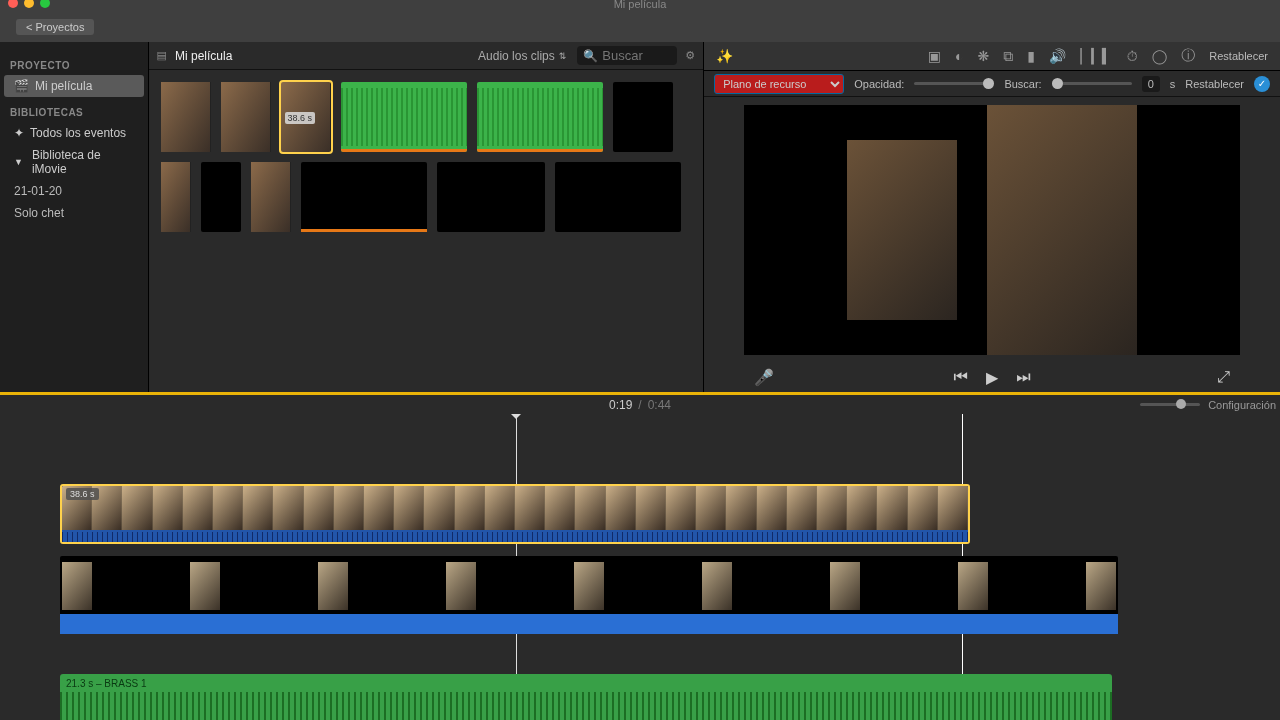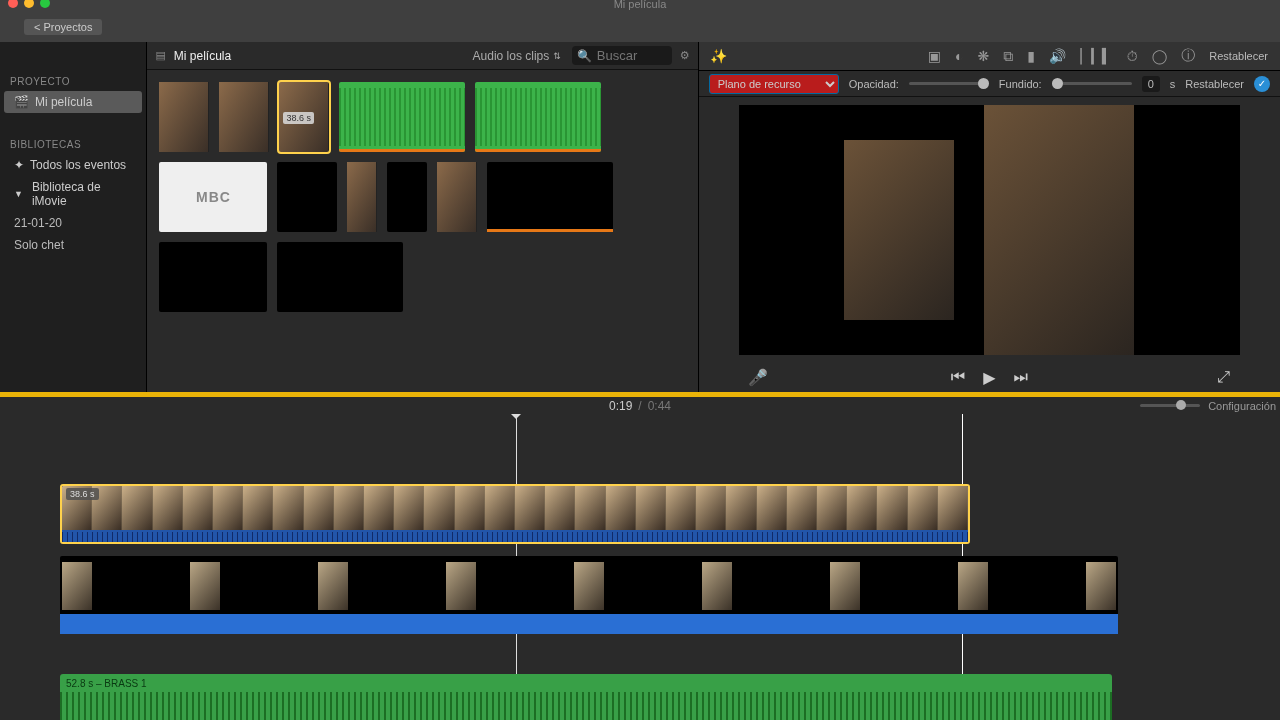--- a/index.html
+++ b/index.html
@@ -1,25 +1,25 @@
 <!DOCTYPE html>
 <html><head>
 <meta charset="utf-8">
 <style>
 *{margin:0;padding:0;box-sizing:border-box;font-family:-apple-system,Helvetica,Arial,sans-serif;-webkit-font-smoothing:antialiased}
 body{width:1280px;height:720px;background:#2a2a2a;color:#ccc;overflow:hidden;font-size:12px}
 .titlebar{height:12px;background:#3f3f3f;display:flex;align-items:flex-start;padding:0 8px;position:relative}
 .traffic{position:absolute;left:8px;top:-2px;display:flex;gap:6px}
 .tlight{width:10px;height:10px;border-radius:50%}
 .titlebar-title{position:absolute;left:50%;transform:translateX(-50%);top:-2px;color:#888;font-size:11px}
-.topbar{height:30px;background:#3f3f3f;display:flex;align-items:center;padding:0 24px;gap:8px}
+.topbar{height:30px;background:#3f3f3f;display:flex;align-items:center;padding:0 16px;gap:8px}
 .topbar .back-btn{background:#555;color:#ccc;border:none;padding:2px 10px;border-radius:3px;font-size:11px}
 .row-main{display:flex;height:350px}
 .sidebar{width:150px;background:#1f1f1f;border-right:1px solid #000;padding:8px 0;font-size:12px}
-.side-head{color:#888;font-size:10px;font-weight:normal;padding:4px 10px;letter-spacing:.5px;margin-top:22px}
+.side-head{color:#888;font-size:10px;font-weight:bold;padding:4px 10px;letter-spacing:.5px;margin-top:6px}
 .side-item{padding:4px 10px 4px 14px;color:#ccc;display:flex;align-items:center;gap:6px}
 .side-item.sel{background:#5a5a5a;border-radius:3px;margin:0 4px;padding-left:10px}
 .side-item.sub{padding-left:14px;color:#bbb}
 .center{width:560px;background:#2a2a2a;display:flex;flex-direction:column}
 .tabbar{height:34px;background:#333;border-bottom:1px solid #000;display:flex;align-items:center;padding-left:20px;gap:18px;font-size:12px}
 .tabbar span{color:#aaa;padding:6px 8px;cursor:pointer}
 .tabbar span.active{color:#fff;border-bottom:2px solid #fff}
 .browse-bar{height:28px;display:flex;align-items:center;padding:0 8px;gap:8px;border-bottom:1px solid #111}
 .browse-bar .proj-name{flex:0 0 auto;color:#eee;font-size:12px}
 .browse-bar .spacer{flex:1}
@@ -47,21 +47,21 @@
 .pv-adjust .slider .knob{position:absolute;right:0;top:-4px;width:11px;height:11px;background:#bbb;border-radius:50%}
 .pv-adjust .val{background:#1a1a1a;padding:2px 6px;border-radius:3px}
 .pv-adjust .check{width:16px;height:16px;border-radius:50%;background:#2a8fd6;color:#fff;font-size:10px;display:flex;align-items:center;justify-content:center}
 .pv-stage{flex:1;background:#000;margin:8px 40px;display:flex;align-items:center;justify-content:center;gap:30px;position:relative}
 .pv-stage .vid{background:linear-gradient(135deg,#6b5238,#2b2520);position:relative}
 .pv-stage .vid.a{width:110px;height:180px}
 .pv-stage .vid.b{width:150px;height:250px}
 .pv-ctrl{height:34px;display:flex;align-items:center;justify-content:center;gap:18px;color:#ccc;font-size:16px;position:relative}
 .pv-ctrl .mic{position:absolute;left:50px}
 .pv-ctrl .fs{position:absolute;right:50px}
-.time-strip{height:22px;background:#2a2a2a;display:flex;align-items:center;justify-content:center;gap:6px;color:#ccc;font-size:12px;position:relative;border-top:5px solid #eab308}
+.time-strip{height:22px;background:#2a2a2a;display:flex;align-items:center;justify-content:center;gap:6px;color:#ccc;font-size:12px;position:relative;border-top:3px solid #eab308}
 .time-strip .dur{color:#777}
 .time-strip .zoom{position:absolute;right:80px;width:60px;height:3px;background:#555;border-radius:2px}
 .time-strip .zoom .zk{position:absolute;right:14px;top:-4px;width:10px;height:10px;background:#aaa;border-radius:50%}
 .time-strip .cfg{position:absolute;right:4px;color:#999;font-size:11px}
 .timeline{height:326px;background:#2a2a2a;position:relative;padding-top:14px;overflow:hidden}
 .playhead{position:absolute;top:0;bottom:0;width:1px;background:#ddd}
 .playhead::before{content:"";position:absolute;top:0;left:-5px;border:5px solid transparent;border-top-color:#ddd}
 .playhead2{position:absolute;top:0;bottom:0;width:1px;background:#fff}
 .track{position:absolute;left:60px}
 .tr-pip{top:70px;height:60px;width:910px;border:2px solid #ffd24c;border-radius:3px;overflow:hidden;background:#000}
@@ -141,21 +141,20 @@
       <div class="clip v sel" style="width:50px">
           <div class="th"></div>
           <span class="badge">38.6 s</span>
         </div>
       <div class="clip audio" style="width:126px">
           <div class="bar"></div>
         </div>
       <div class="clip audio" style="width:126px">
           <div class="bar"></div>
         </div>
-      <div class="clip img" style="width:108px">MBC</div>
       <div class="clip dark" style="width:60px"></div>
       <div class="clip v" style="width:30px">
           <div class="th" style="width:30px"></div>
         </div>
       <div class="clip dark" style="width:40px"></div>
       <div class="clip v" style="width:40px">
           <div class="th" style="width:40px"></div>
         </div>
       <div class="clip dark" style="width:126px;position:relative">
           <div style="position:absolute;bottom:0;left:0;right:0;height:3px;background:#e67817"></div>
@@ -179,21 +178,21 @@
       <span class="ic">◯</span>
       <span class="ic">ⓘ</span>
       <span style="font-size:11px;color:#bbb">Restablecer</span>
     </div>
     <div class="pv-adjust">
       <select><option>Plano de recurso</option></select>
       <span>Opacidad:</span>
       <span class="slider">
           <span class="knob"></span>
         </span>
-      <span>Fundido:</span>
+      <span>Buscar:</span>
       <span class="slider">
           <span class="knob" style="right:auto;left:0"></span>
         </span>
       <span class="val">0</span>
       <span>s</span>
       <span>Restablecer</span>
       <span class="check">✓</span>
     </div>
     <div class="pv-stage">
       <div class="vid a"></div>
@@ -269,15 +268,15 @@
         <div class="f"></div>
         <div class="f"></div>
         <div class="f"></div>
         <div class="f"></div>
         <div class="f"></div>
       </div>
     <div class="wave"></div>
   </div>
 
   <div class="track tr-audio">
-    <span class="lbl">52.8 s – BRASS 1</span>
+    <span class="lbl">21.3 s – BRASS 1</span>
   </div>
 </div>
 
 </body></html>

